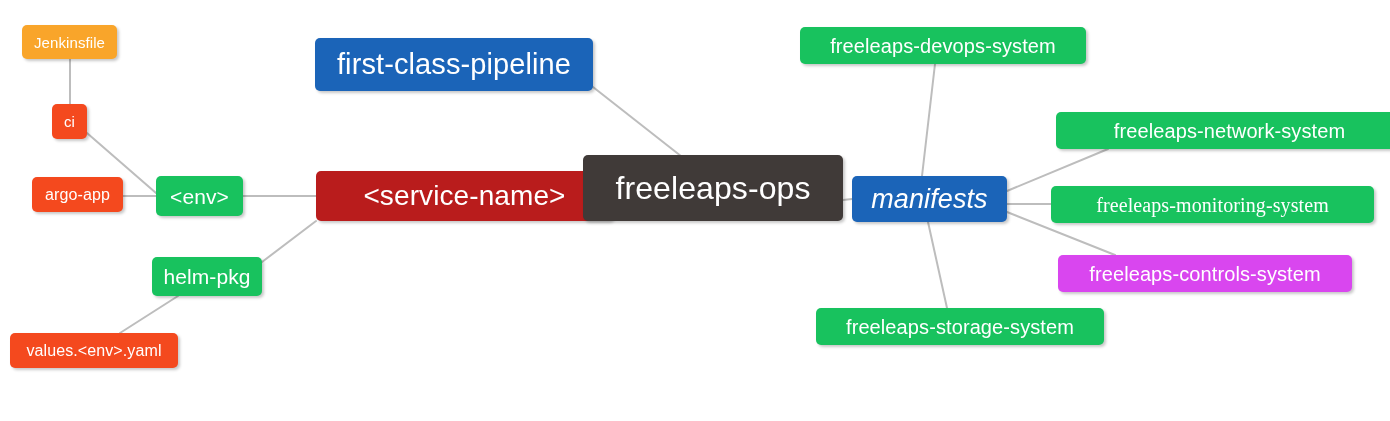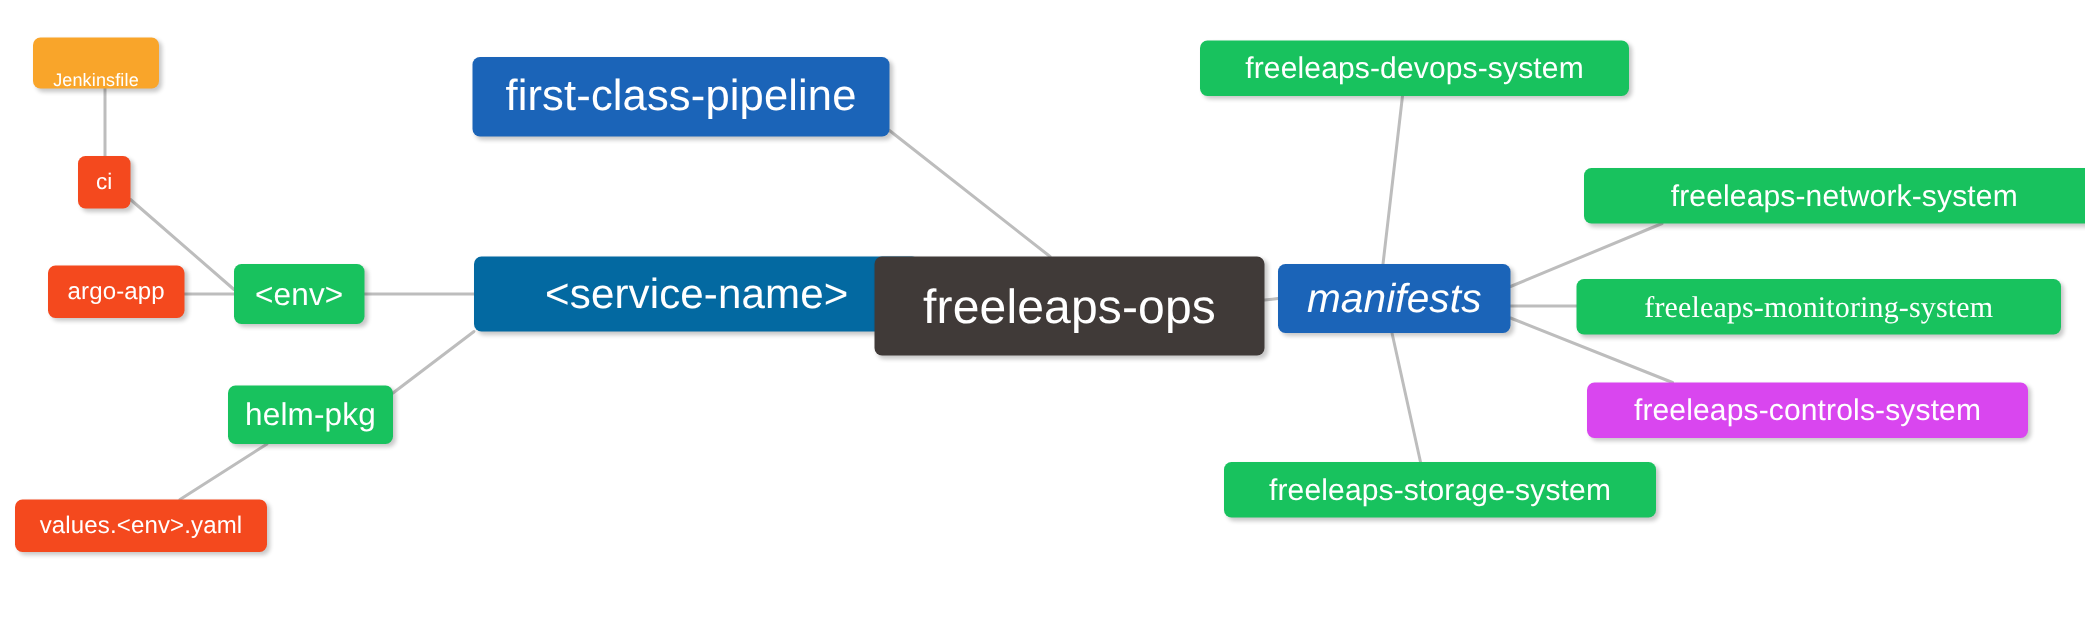--- a/index.html
+++ b/index.html
@@ -58,45 +58,45 @@
       <line x1="593" y1="87" x2="700" y2="171" stroke="#bdbdbd" stroke-width="2" stroke-linecap="round"></line>
       <line x1="566" y1="196" x2="583" y2="200" stroke="#bdbdbd" stroke-width="2" stroke-linecap="round"></line>
       <line x1="843" y1="200" x2="852" y2="199" stroke="#bdbdbd" stroke-width="2" stroke-linecap="round"></line>
       <line x1="922" y1="176" x2="935" y2="64" stroke="#bdbdbd" stroke-width="2" stroke-linecap="round"></line>
       <line x1="1007" y1="191" x2="1108" y2="149" stroke="#bdbdbd" stroke-width="2" stroke-linecap="round"></line>
       <line x1="1007" y1="204" x2="1051" y2="204" stroke="#bdbdbd" stroke-width="2" stroke-linecap="round"></line>
       <line x1="1007" y1="212" x2="1115" y2="255" stroke="#bdbdbd" stroke-width="2" stroke-linecap="round"></line>
       <line x1="928" y1="222" x2="947" y2="308" stroke="#bdbdbd" stroke-width="2" stroke-linecap="round"></line>
     </svg>
   <div id="node-layer">
-      <div class="mm-node" style="left: 22px; top: 25px; width: 84px; height: 34px; background: rgb(249, 165, 42); font-size: 12px; align-items: flex-end;">
+      <div class="mm-node" style="left: 22px; top: 25px; width: 95px; height: 34px; background: rgb(249, 165, 42); font-size: 15px;">
         <span class="mm-label">Jenkinsfile</span>
       </div>
       <div class="mm-node" style="left: 52px; top: 104px; width: 35px; height: 35px; background: rgb(244, 73, 30); font-size: 15px; text-align: center;">
         <span class="mm-label">ci</span>
       </div>
       <div class="mm-node" style="left: 32px; top: 177px; width: 91px; height: 35px; background: rgb(244, 73, 30); font-size: 16px; align-items: center;">
         <span class="mm-label">argo-app</span>
       </div>
       <div class="mm-node" style="left: 156px; top: 176px; width: 87px; height: 40px; background: rgb(24, 194, 94); font-size: 21px;">
         <span class="mm-label">&lt;env&gt;</span>
       </div>
       <div class="mm-node" style="left: 152px; top: 257px; width: 110px; height: 39px; background: rgb(24, 194, 94); font-size: 21px;">
         <span class="mm-label">helm-pkg</span>
       </div>
       <div class="mm-node" style="left: 10px; top: 333px; width: 168px; height: 35px; background: rgb(244, 73, 30); font-size: 16px;">
         <span class="mm-label">values.&lt;env&gt;.yaml</span>
       </div>
       <div class="mm-node" style="left: 315px; top: 38px; width: 278px; height: 53px; background: rgb(27, 100, 184); font-size: 29px;">
         <span class="mm-label">first-class-pipeline</span>
       </div>
-      <div class="mm-node" style="left: 316px; top: 171px; width: 297px; height: 50px; background: #0369a1; font-size: 28px;">
+      <div class="mm-node" style="left: 316px; top: 171px; width: 297px; height: 50px; background: #b91c1c; font-size: 28px;">
         <span class="mm-label">&lt;service-name&gt;</span>
       </div>
-      <div class="mm-node" style="left: 583px; top: 171px; width: 260px; height: 66px; background: rgb(64, 58, 56); font-size: 32px;">
+      <div class="mm-node" style="left: 583px; top: 155px; width: 260px; height: 66px; background: rgb(64, 58, 56); font-size: 32px;">
         <span class="mm-label">freeleaps-ops</span>
       </div>
       <div class="mm-node" style="left: 852px; top: 176px; width: 155px; height: 46px; background: rgb(27, 100, 184); font-size: 27px; font-style: italic;">
         <span class="mm-label">manifests</span>
       </div>
       <div class="mm-node" style="left: 800px; top: 27px; width: 286px; height: 37px; background: rgb(24, 194, 94); font-size: 20px;">
         <span class="mm-label">freeleaps-devops-system</span>
       </div>
       <div class="mm-node" style="left: 1056px; top: 112px; width: 347px; height: 37px; background: rgb(24, 194, 94); font-size: 20px;">
         <span class="mm-label">freeleaps-network-system</span>

